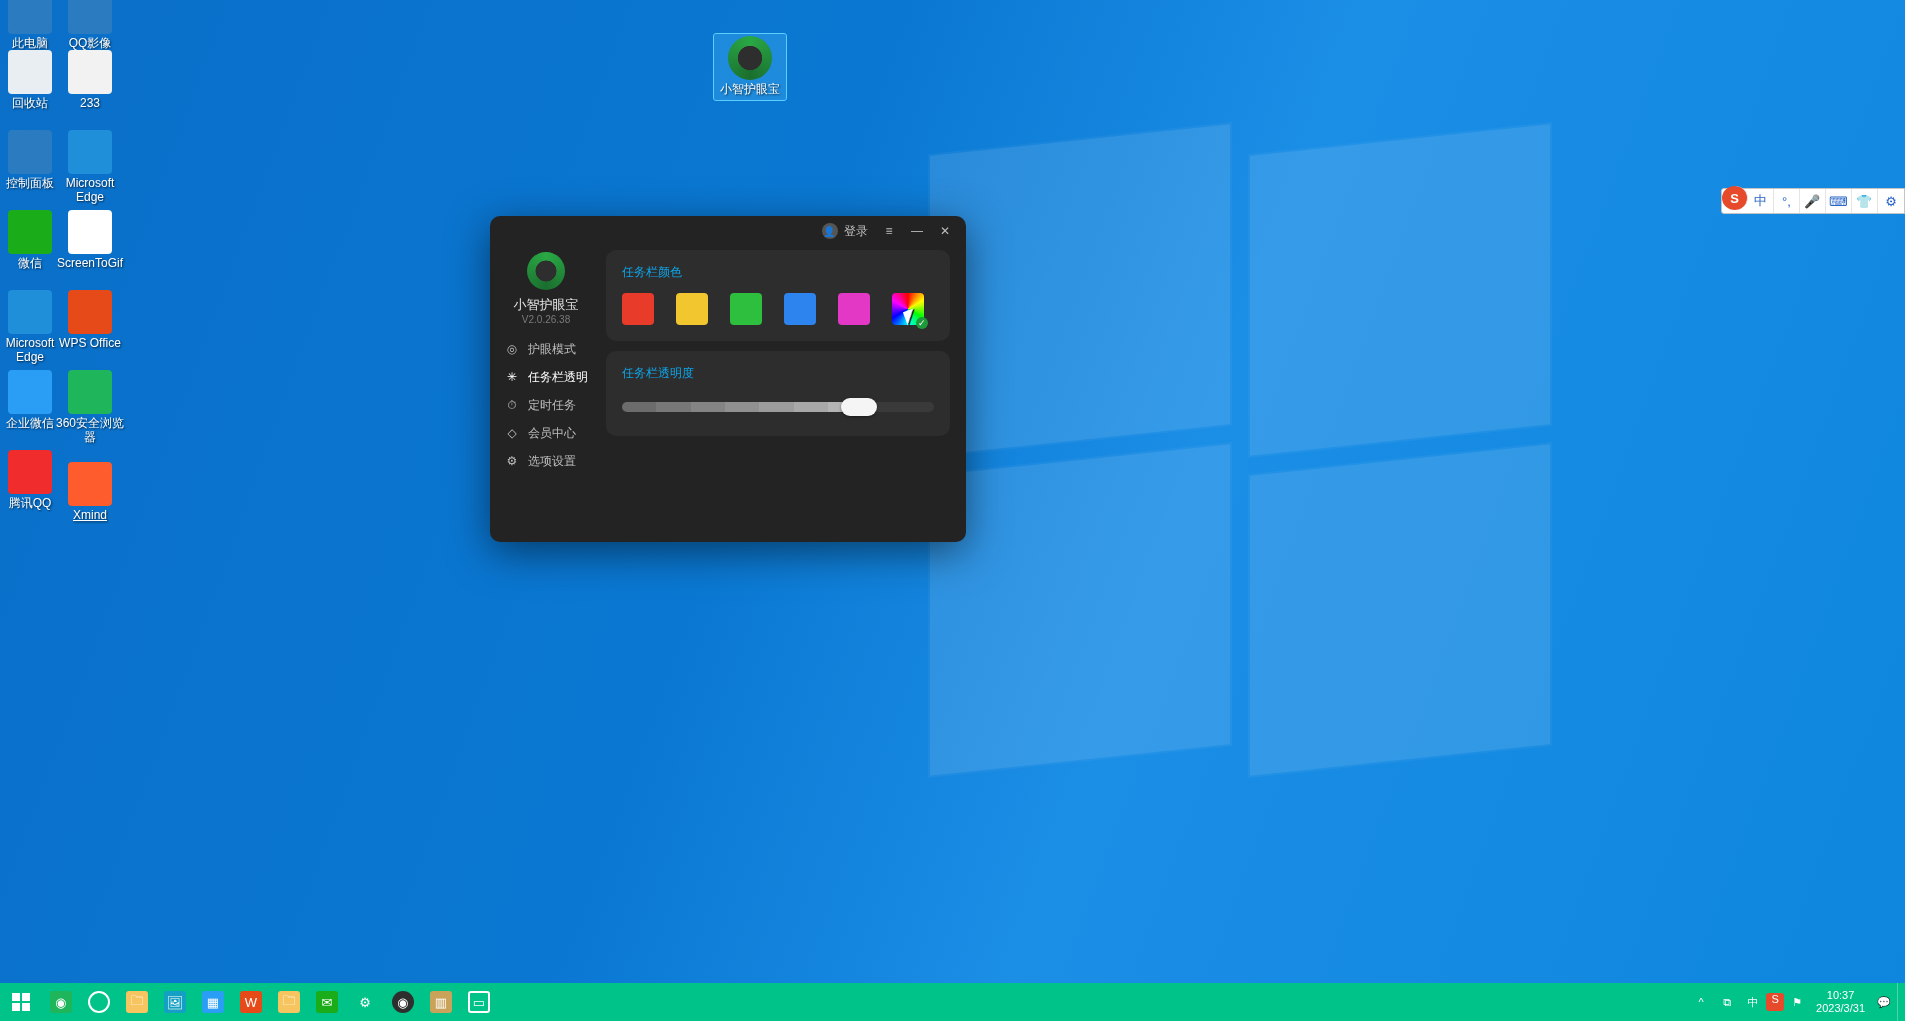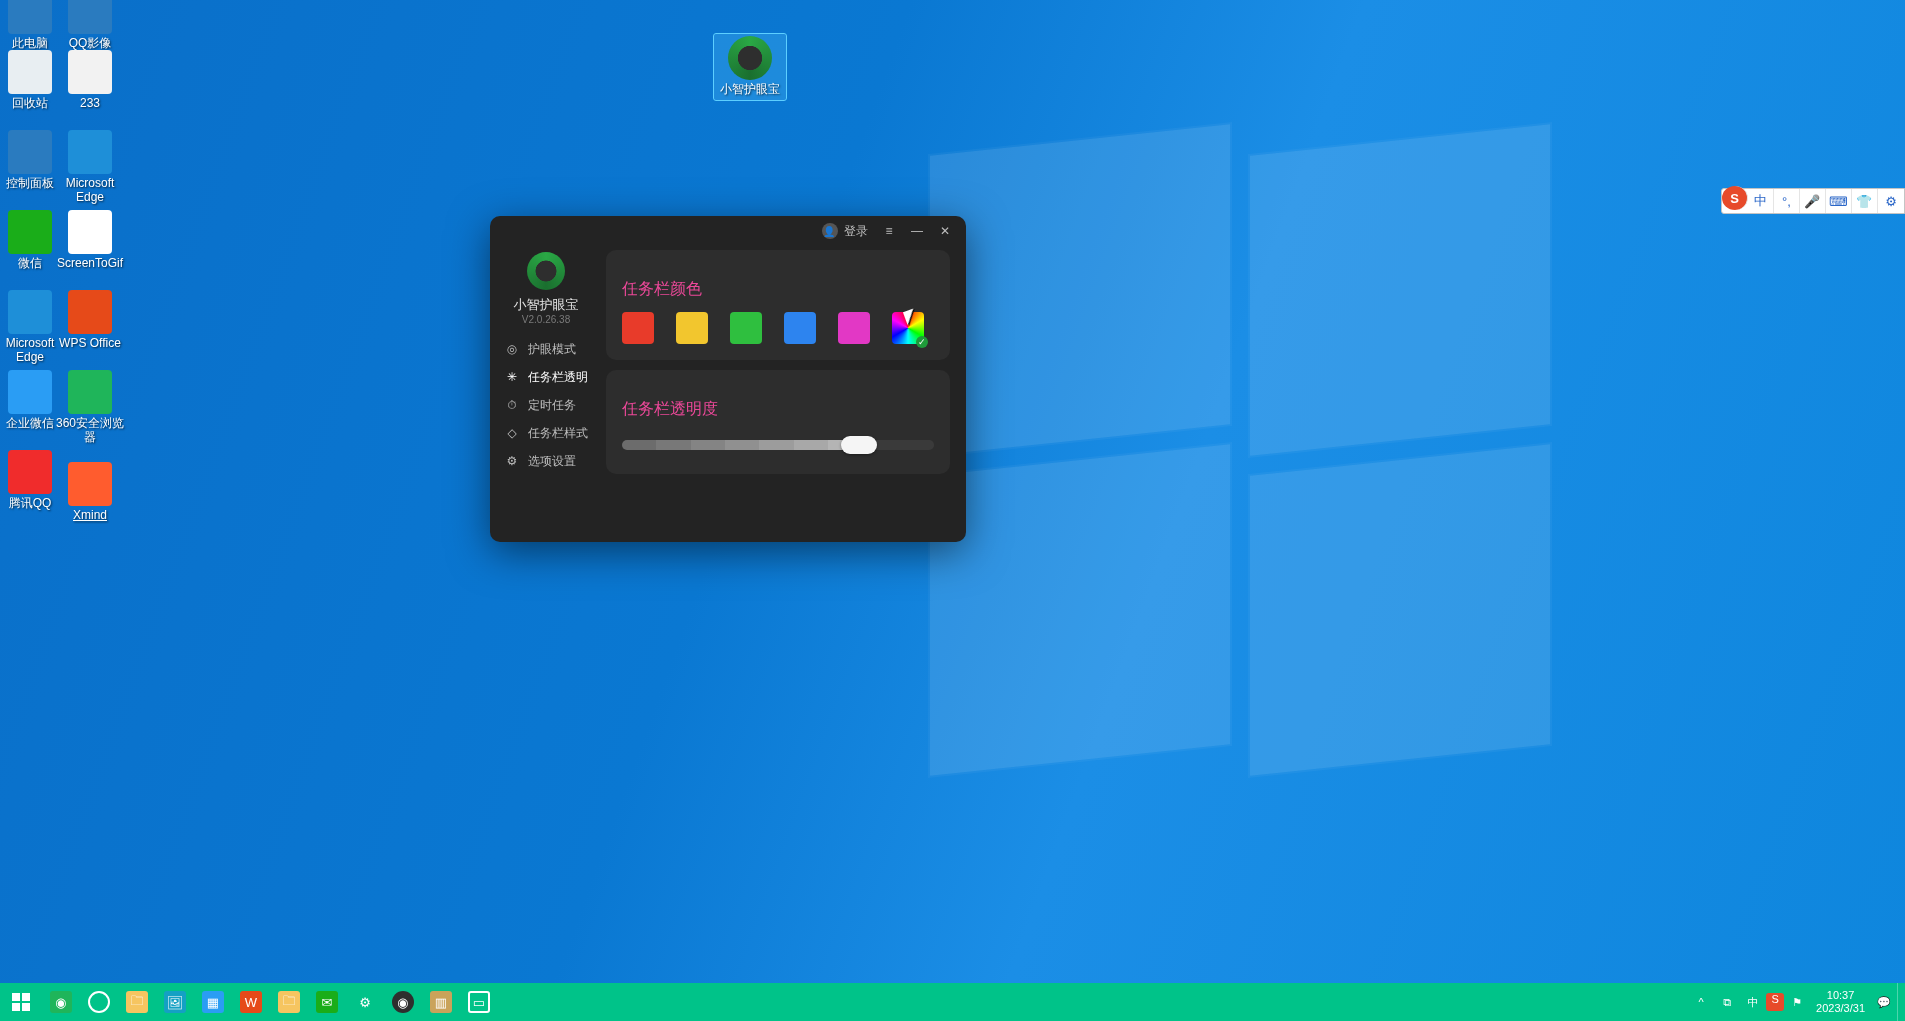--- a/index.html
+++ b/index.html
@@ -75,21 +75,21 @@
   .nav-item {
     height:28px; display:flex; align-items:center; gap:8px;
     padding-left:14px; font-size:12px; color:#bdbdbd; cursor:pointer;
   }
   .nav-item.active { color:#fff; }
   .nav-item .ni-icon { width:16px; display:inline-flex; justify-content:center; }
   .content { flex:1; padding:4px 16px 8px 4px; display:flex; flex-direction:column; gap:10px; }
   .panel {
     background:#2d2d2d; border-radius:10px; padding:14px 16px 16px;
   }
-  .panel-title { font-size:16px; color:#ec4899; margin-bottom:12px;margin-top:15px; }
+  .panel-title { font-size:12px; color:#0ea5e9; margin-bottom:12px; }
   .swatches { display:flex; gap:22px; }
   .swatch { width:32px; height:32px; border-radius:4px; cursor:pointer; position:relative; }
   .swatch.custom {
     background:conic-gradient(red,yellow,lime,cyan,blue,magenta,red);
   }
   .swatch .check {
     position:absolute; right:-4px; bottom:-4px; width:12px; height:12px;
     background:#1f9a3a; border-radius:50%;
   }
   .swatch .check:after { content:"✓"; color:#fff; font-size:9px; position:relative; left:2px; top:-2px; }
@@ -263,21 +263,21 @@
           <div class="nav-item active">
             <span class="ni-icon">✳</span>
             <span>任务栏透明</span>
           </div>
           <div class="nav-item">
             <span class="ni-icon">⏱</span>
             <span>定时任务</span>
           </div>
           <div class="nav-item">
             <span class="ni-icon">◇</span>
-            <span>任务栏样式</span>
+            <span>会员中心</span>
           </div>
           <div class="nav-item">
             <span class="ni-icon">⚙</span>
             <span>选项设置</span>
           </div>
         </div>
     </div>
     <div class="content">
       <div class="panel">
         <div class="panel-title">任务栏颜色</div>

